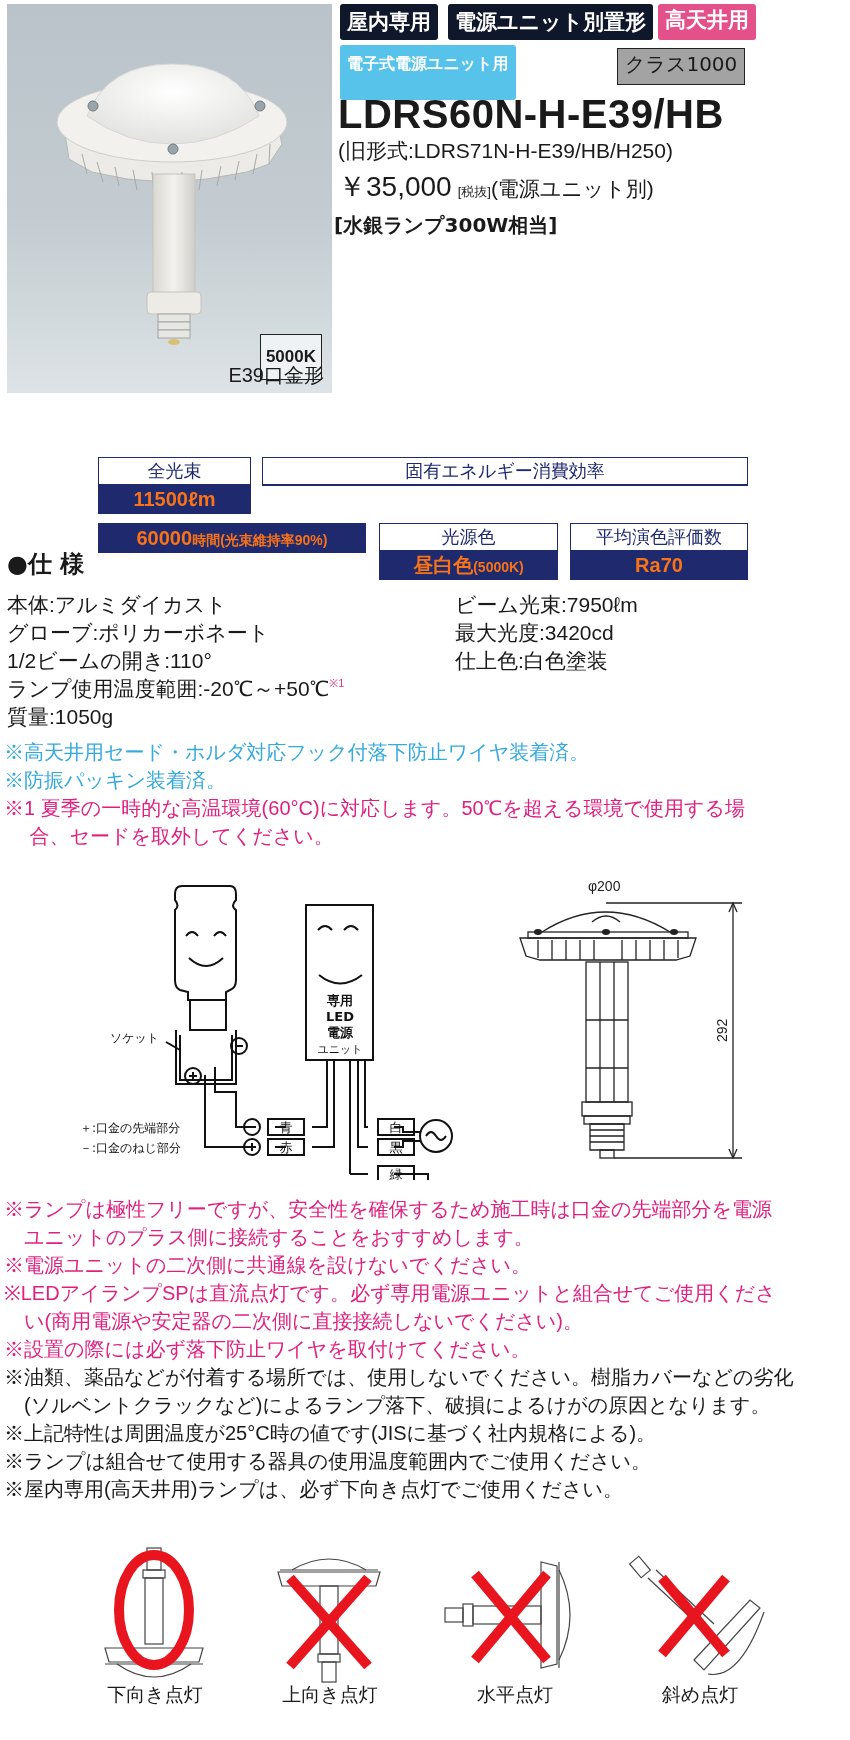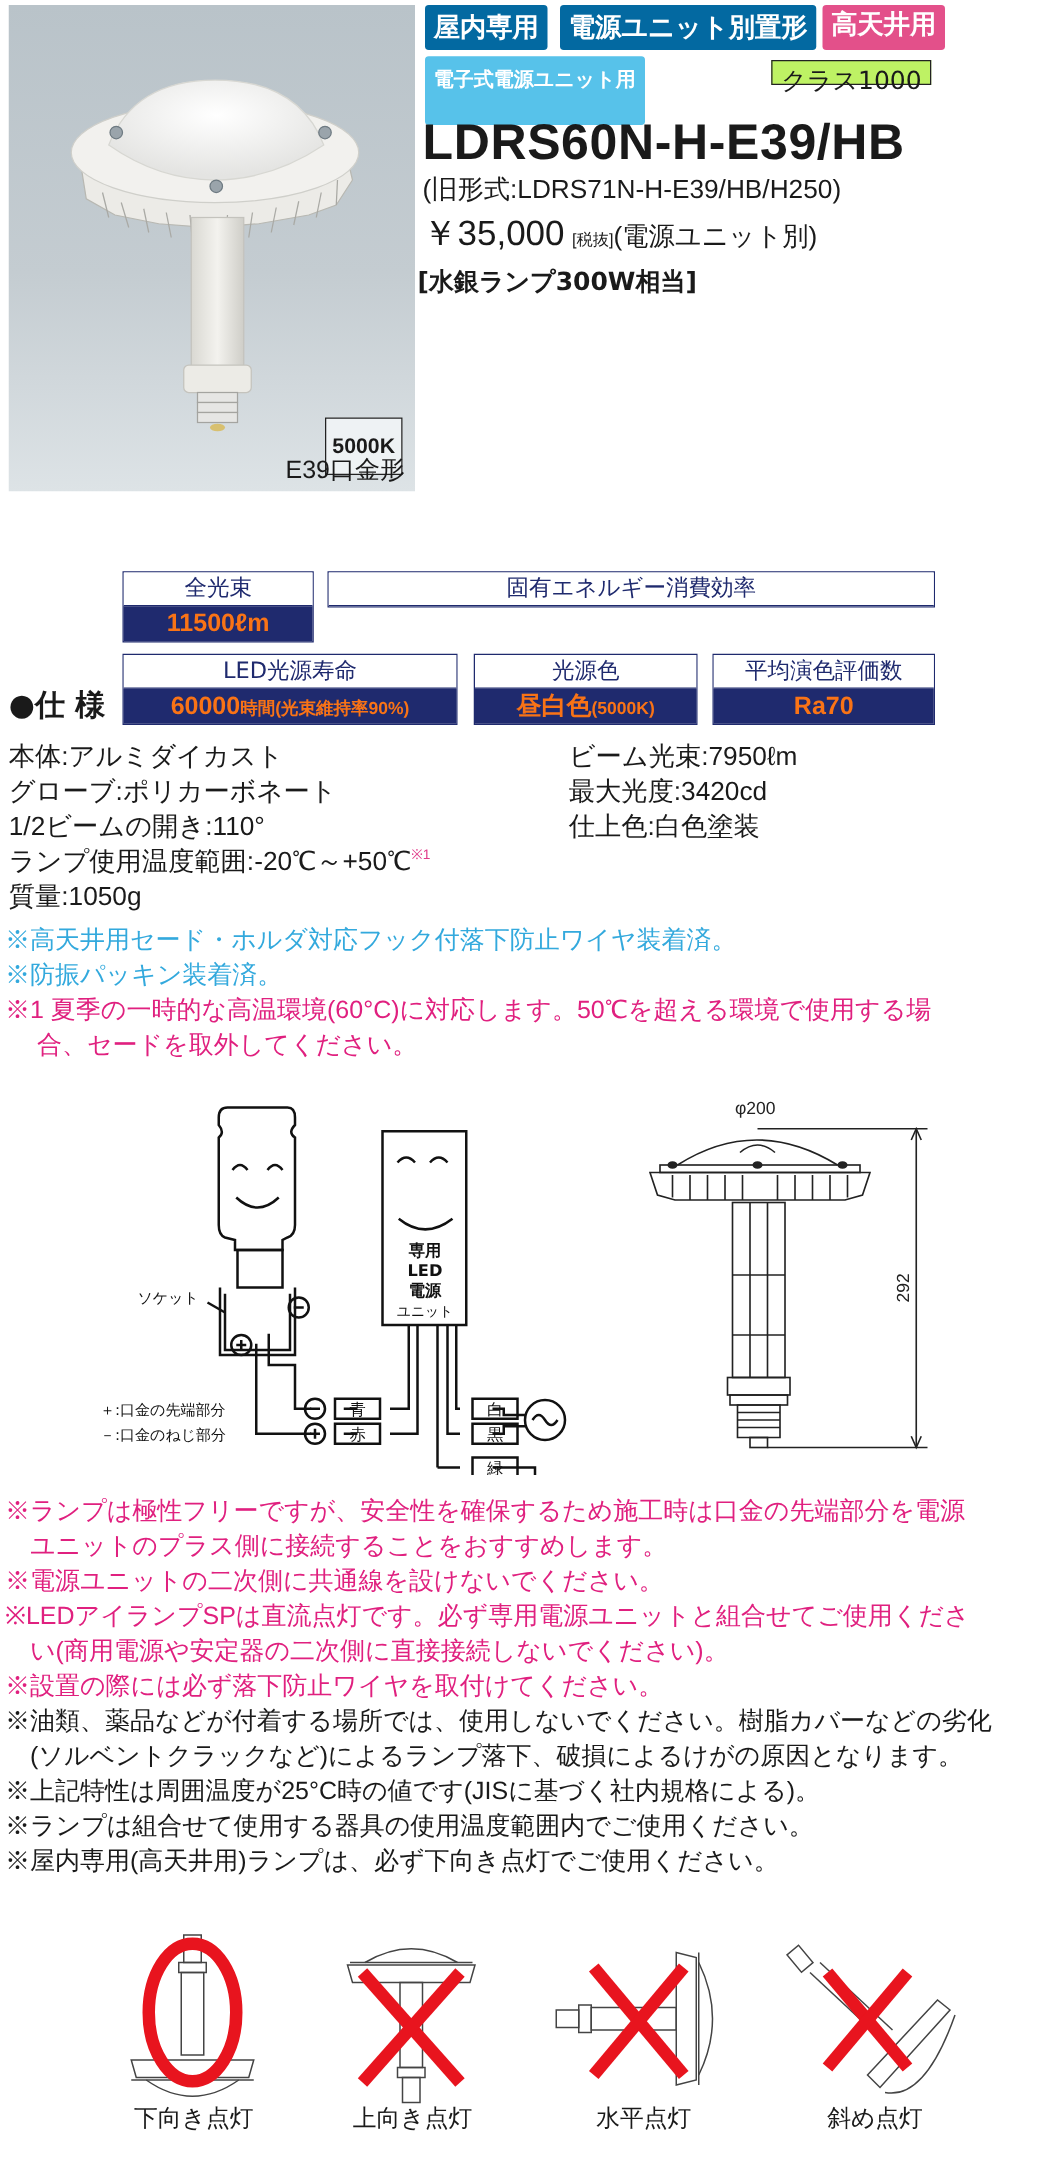--- a/index.html
+++ b/index.html
@@ -10,24 +10,24 @@
   
   #photo { left: 7px; top: 4px; width: 325px; height: 389px;
     background: linear-gradient(180deg, #b9c3c9 0%, #c4ccd1 55%, #dde3e6 100%); overflow: hidden; }
   #photo svg { position: absolute; left: 0; top: 0; }
   #cct-box { position: absolute; right: 10px; top: 330px; border: 1.5px solid #222; background: #eef2f4;
     font-size: 17px; padding: 12px 5px; font-weight: bold; font-family: "Liberation Sans", sans-serif; }
   #base-label { position: absolute; right: 8px; top: 358px; font-size: 20px; font-family: "Liberation Sans", sans-serif; }
 
   
   .badge { position: absolute; height: 36px; line-height: 36px; padding: 0 7px; color: #fff; font-size: 21px; font-weight: bold; border-radius: 3px; white-space: nowrap; font-family: "DejaVu Sans", sans-serif; }
-  .badge.gray { background: #0369a1; }
+  .badge.gray { background: #0f172a; }
   .badge.pink { background: #e3508a; }
   .badge.cyan { background: #57c2ea; font-size: 16px; height: 55px; line-height: 38px; }
-  .badge.outline { background: #bef264; color: #1a1a1a; border: 1.5px solid #222; border-radius: 0; font-weight: normal; height: 20px; line-height: 30px; font-size: 20px; }
+  .badge.outline { background: #a3a3a3; color: #1a1a1a; border: 1.5px solid #222; border-radius: 0; font-weight: normal; height: 37px; line-height: 30px; font-size: 20px; }
 
   #model-title { left: 338px; top: 92px; font-size: 40px; font-weight: bold; font-family: "Liberation Sans", sans-serif; letter-spacing: 0.5px; }
   #old-model { left: 338px; top: 137px; font-size: 21px; font-family: "Liberation Sans", sans-serif; }
   #price-line { left: 338px; top: 168px; font-family: "Liberation Sans", sans-serif; white-space: nowrap; }
   #price-line .price { font-size: 28px; }
   #price-line .tax { font-size: 13px; margin-left: 6px; }
   #price-line .sep { font-size: 21px; }
   #equiv { left: 334px; top: 212px; font-size: 20px; font-weight: bold; }
 
   
@@ -122,21 +122,20 @@
 <div id="equiv" class="abs">[水銀ランプ300W相当]</div>
 
 <div class="spec-box" style="left:98px;top:411px;width:153px;">
   <div class="lbl">全光束</div>
   <div class="val">11500ℓm</div>
 </div>
 <div class="spec-box" style="left:262px;top:411px;width:486px;">
   <div class="lbl">固有エネルギー消費効率</div>
 </div>
 <div class="spec-box" style="left:98px;top:477px;width:268px;">
-  <div class="lbl">LED光源寿命</div>
   <div class="val"><span>60000</span><small>時間(光束維持率90%)</small></div>
 </div>
 <div class="spec-box" style="left:379px;top:477px;width:179px;">
   <div class="lbl">光源色</div>
   <div class="val"><span>昼白色</span><small>(5000K)</small></div>
 </div>
 <div class="spec-box" style="left:570px;top:477px;width:178px;">
   <div class="lbl">平均演色評価数</div>
   <div class="val">Ra70</div>
 </div>

